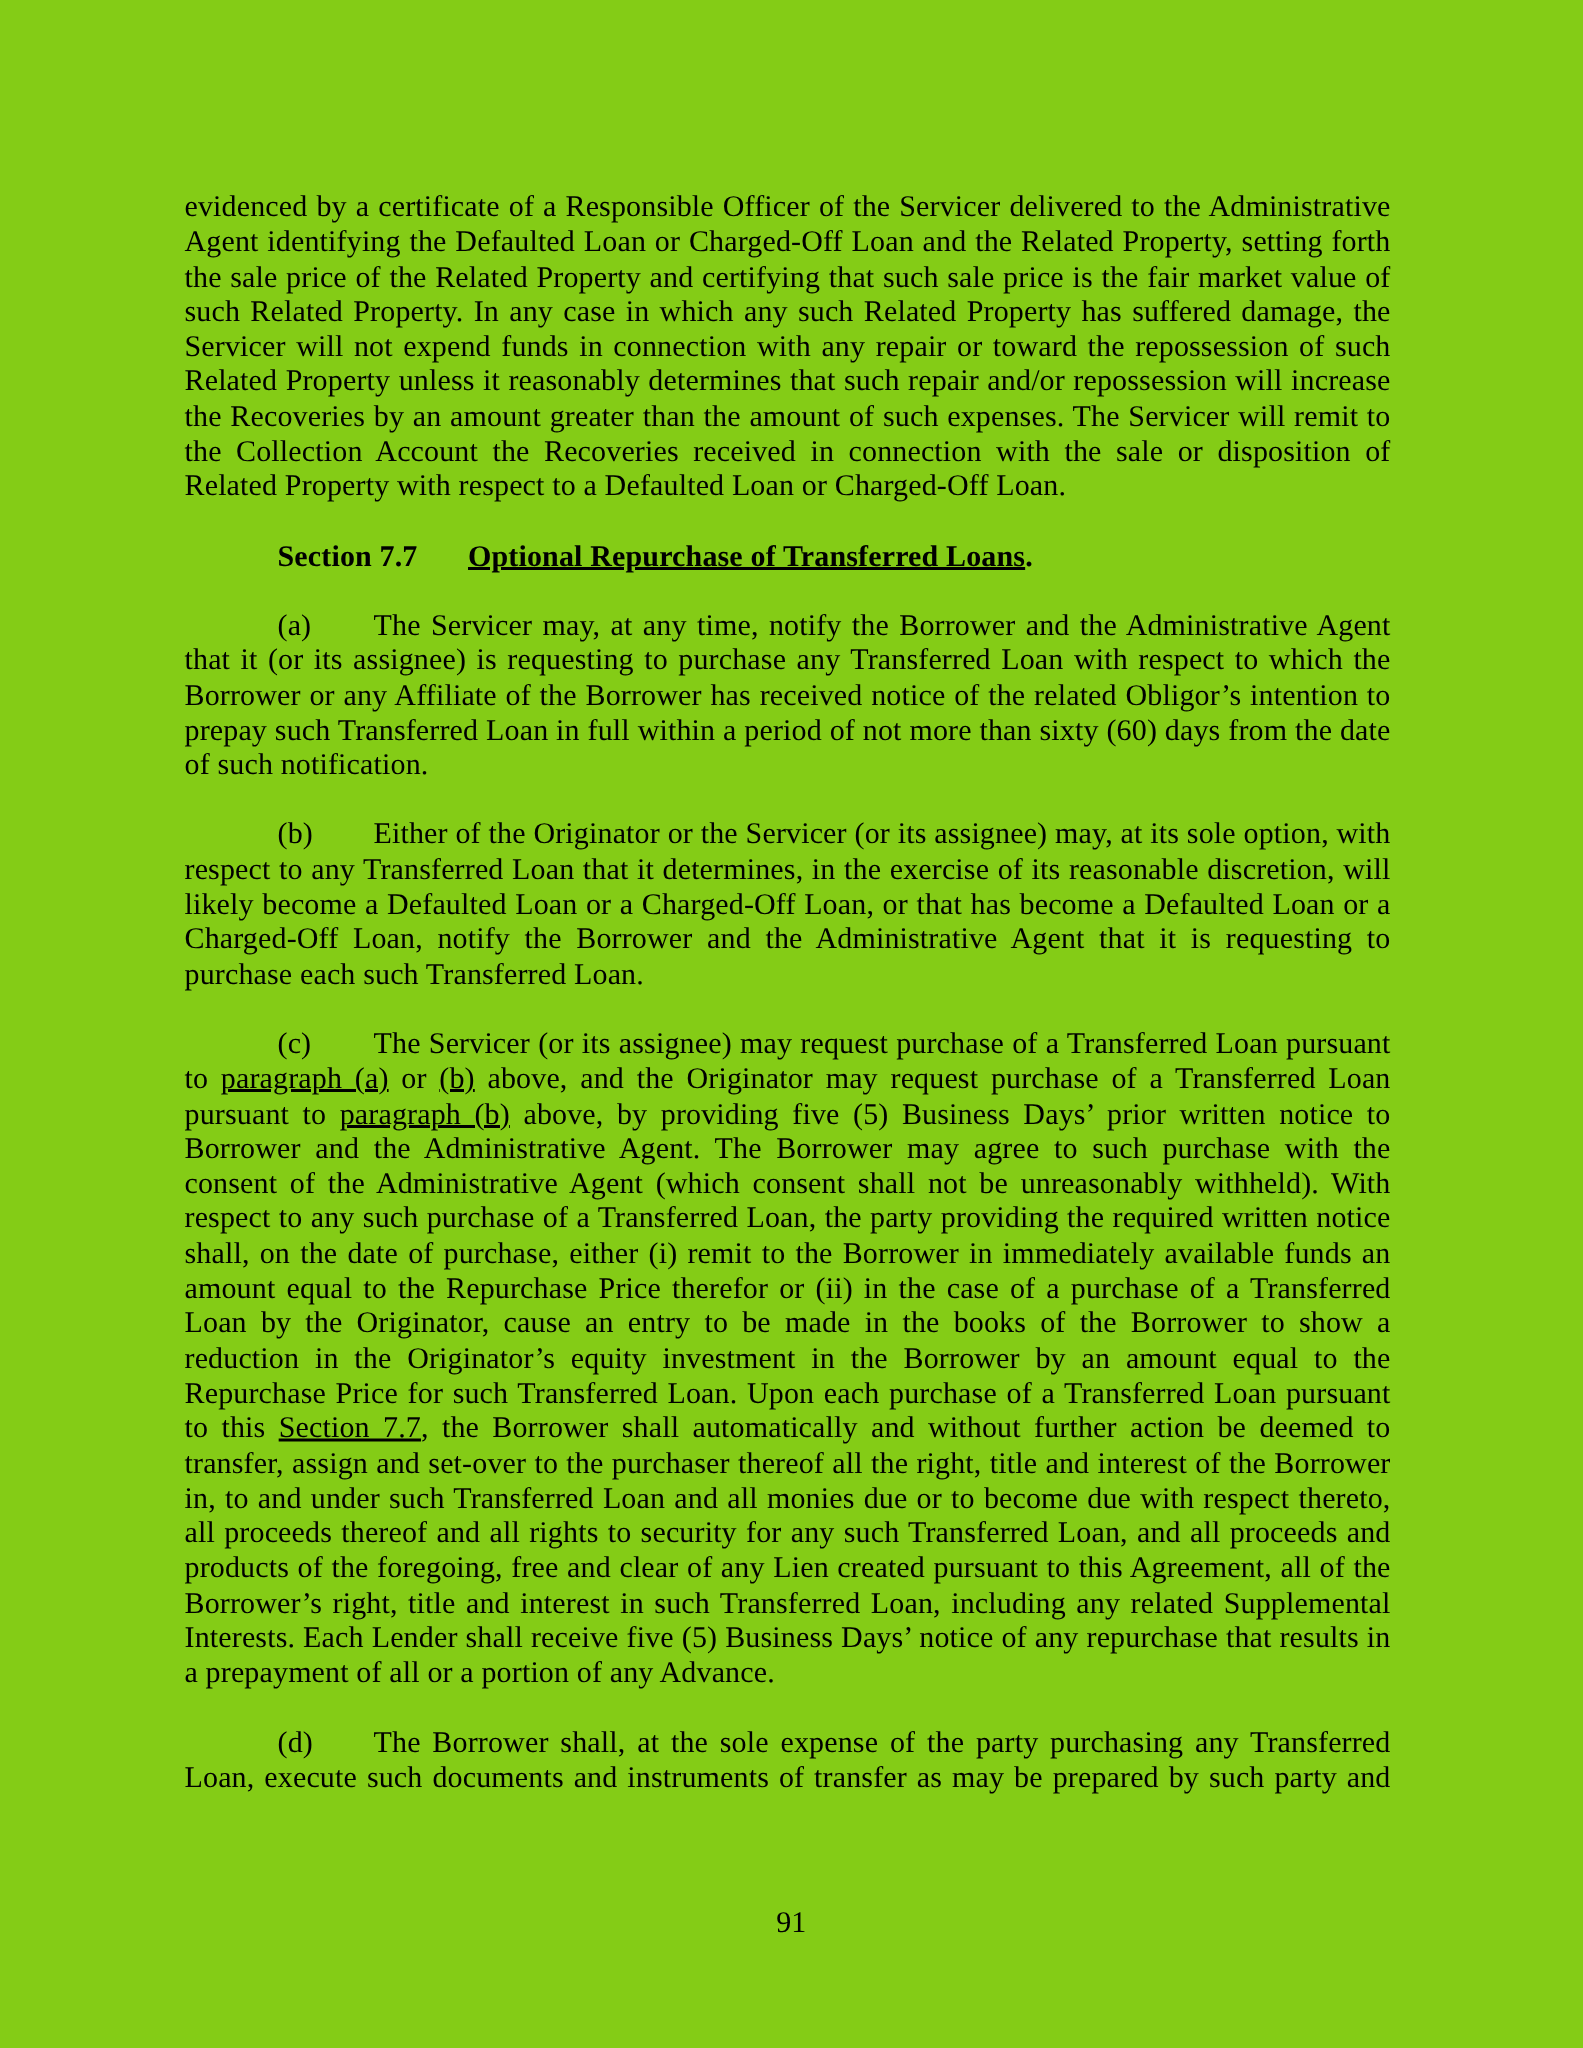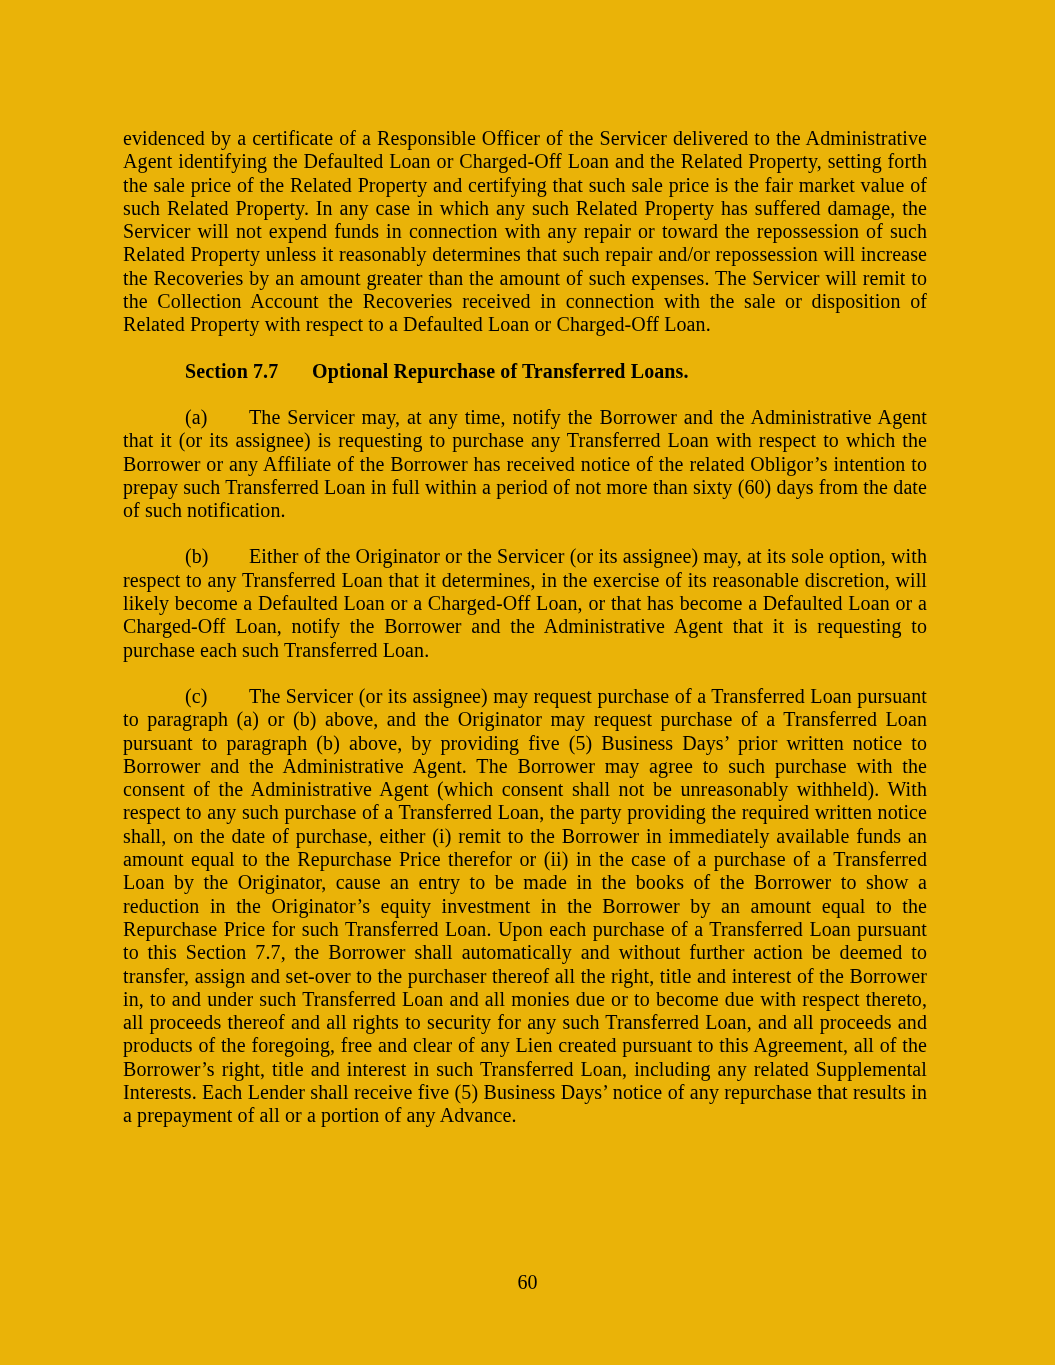--- a/index.html
+++ b/index.html
@@ -4,21 +4,21 @@
 <style>
   html, body {
     margin: 0;
     padding: 0;
     background: #ffffff;
   }
   .page {
     position: relative;
     width: 1055px;
     height: 1365px;
-    background: #eab308;
+    background: #84cc16;
     color: #000000;
     font-family: "Liberation Serif", serif;
     overflow: hidden;
   }
   .content {
     position: absolute;
     left: 123px;
     top: 127px;
     width: 804px;
   }
@@ -41,20 +41,21 @@
     display: inline-block;
     width: 127px;
     text-indent: 0;
   }
   .plabel {
     display: inline-block;
     width: 64px;
     text-indent: 0;
   }
   .u {
+    text-decoration: underline;
   }
   .last-justify {
     text-align-last: justify;
     -moz-text-align-last: justify;
   }
   .footer {
     position: absolute;
     top: 1270px;
     left: 0;
     width: 100%;
@@ -72,17 +73,18 @@
     <p class="para">evidenced by a certificate of a Responsible Officer of the Servicer delivered to the Administrative Agent identifying the Defaulted Loan or Charged-Off Loan and the Related Property, setting forth the sale price of the Related Property and certifying that such sale price is the fair market value of such Related Property.  In any case in which any such Related Property has suffered damage, the Servicer will not expend funds in connection with any repair or toward the repossession of such Related Property unless it reasonably determines that such repair and/or repossession will increase the Recoveries by an amount greater than the amount of such expenses.  The Servicer will remit to the Collection Account the Recoveries received in connection with the sale or disposition of Related Property with respect to a Defaulted Loan or Charged-Off Loan.</p>
 
     <p class="para heading"><span class="hlabel">Section 7.7</span><span class="u">Optional Repurchase of Transferred Loans</span><span>.</span></p>
 
     <p class="para indent"><span class="plabel">(a)</span><span>The Servicer may, at any time, notify the Borrower and the Administrative Agent that it (or its assignee) is requesting to purchase any Transferred Loan with respect to which the Borrower or any Affiliate of the Borrower has received notice of the related Obligor’s intention to prepay such Transferred Loan in full within a period of not more than sixty (60) days from the date of such notification.</span></p>
 
     <p class="para indent"><span class="plabel">(b)</span><span>Either of the Originator or the Servicer (or its assignee) may, at its sole option, with respect to any Transferred Loan that it determines, in the exercise of its reasonable discretion, will likely become a Defaulted Loan or a Charged-Off Loan, or that has become a Defaulted Loan or a Charged-Off Loan, notify the Borrower and the Administrative Agent that it is requesting to purchase each such Transferred Loan.</span></p>
 
     <p class="para indent"><span class="plabel">(c)</span><span>The Servicer (or its assignee) may request purchase of a Transferred Loan pursuant to </span><span class="u">paragraph (a)</span><span> or </span><span class="u">(b)</span><span> above, and the Originator may request purchase of a Transferred Loan pursuant to </span><span class="u">paragraph (b)</span><span> above, by providing five (5) Business Days’ prior written notice to Borrower and the Administrative Agent.  The Borrower may agree to such purchase with the consent of the Administrative Agent (which consent shall not be unreasonably withheld).  With respect to any such purchase of a Transferred Loan, the party providing the required written notice shall, on the date of purchase, either (i) remit to the Borrower in immediately available funds an amount equal to the Repurchase Price therefor or (ii) in the case of a purchase of a Transferred Loan by the Originator, cause an entry to be made in the books of the Borrower to show a reduction in the Originator’s equity investment in the Borrower by an amount equal to the Repurchase Price for such Transferred Loan.  Upon each purchase of a Transferred Loan pursuant to this </span><span class="u">Section 7.7</span><span>, the Borrower shall automatically and without further action be deemed to transfer, assign and set-over to the purchaser thereof all the right, title and interest of the Borrower in, to and under such Transferred Loan and all monies due or to become due with respect thereto, all proceeds thereof and all rights to security for any such Transferred Loan, and all proceeds and products of the foregoing, free and clear of any Lien created pursuant to this Agreement, all of the Borrower’s right, title and interest in such Transferred Loan, including any related Supplemental Interests.  Each Lender shall receive five (5) Business Days’ notice of any repurchase that results in a prepayment of all or a portion of any Advance.</span></p>
 
+    <p class="para indent last-justify"><span class="plabel">(d)</span><span>The Borrower shall, at the sole expense of the party purchasing any Transferred Loan, execute such documents and instruments of transfer as may be prepared by such party and</span></p>
 
   </div>
 
-  <div class="footer">60</div>
+  <div class="footer">91</div>
 </div>
 
 </body></html>

